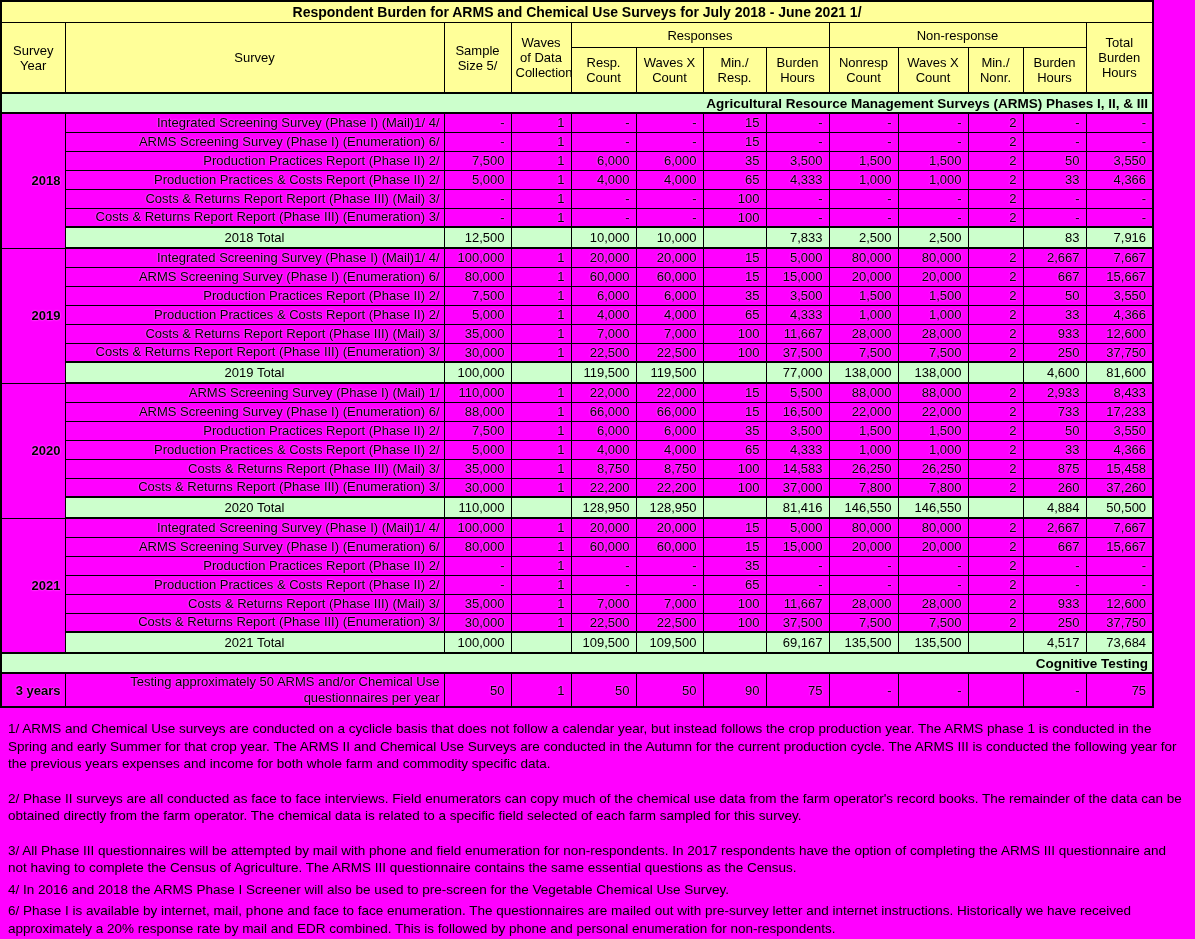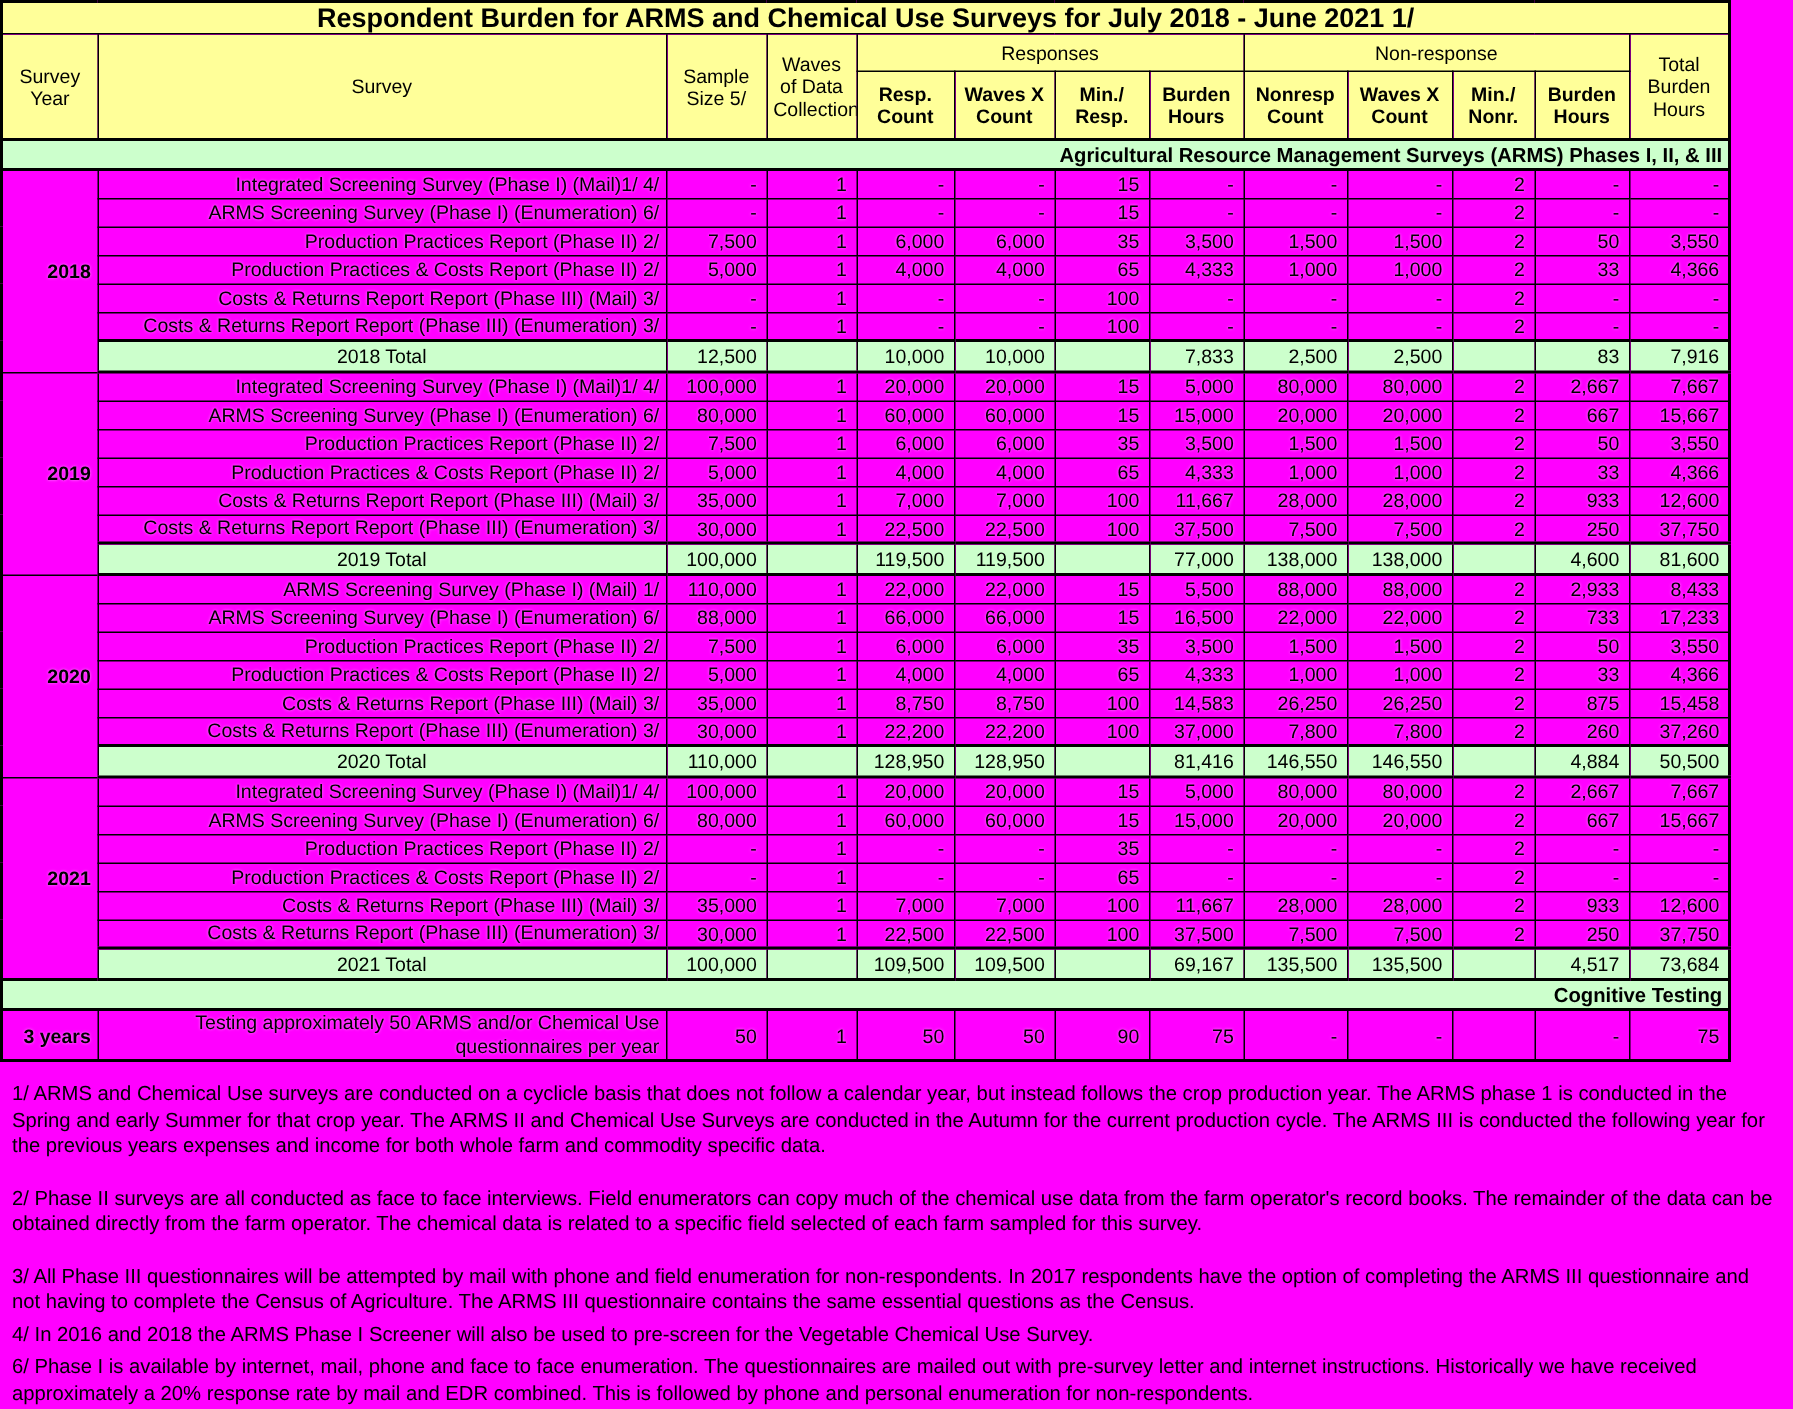--- a/index.html
+++ b/index.html
@@ -11,28 +11,28 @@
   table{
     border-collapse:collapse;table-layout:fixed;width:1152px;
     border:2px solid #000;background:#FF00FF;
   }
   th,td{
     border:1px solid #000;padding:0 4px;font-size:13px;color:#000;
     vertical-align:middle;overflow:hidden;
   }
   .title-cell{
     background:#FFFF99;font-weight:bold;text-align:center;
-    font-size:18px;height:20px;white-space:nowrap;
+    font-size:14px;height:20px;white-space:nowrap;
   }
   thead th{
     background:#FFFF99;font-weight:normal;text-align:center;
     white-space:normal;line-height:15px;
   }
   .group-hdr th{height:24px;}
-  .sub-hdr th{height:44px;font-weight:bold;}
+  .sub-hdr th{height:44px;}
   .section-cell{
     background:#CCFFCC;font-weight:bold;text-align:right;
     border-top:2px solid #000;border-bottom:2px solid #000;height:18px;
     white-space:nowrap;font-size:13.5px;
   }
   tbody tr.data-row{height:19px;}
   .year-cell{
     text-align:right;font-weight:bold;vertical-align:middle;
     text-shadow:0 0 2px rgba(255,255,255,0.55);
   }

